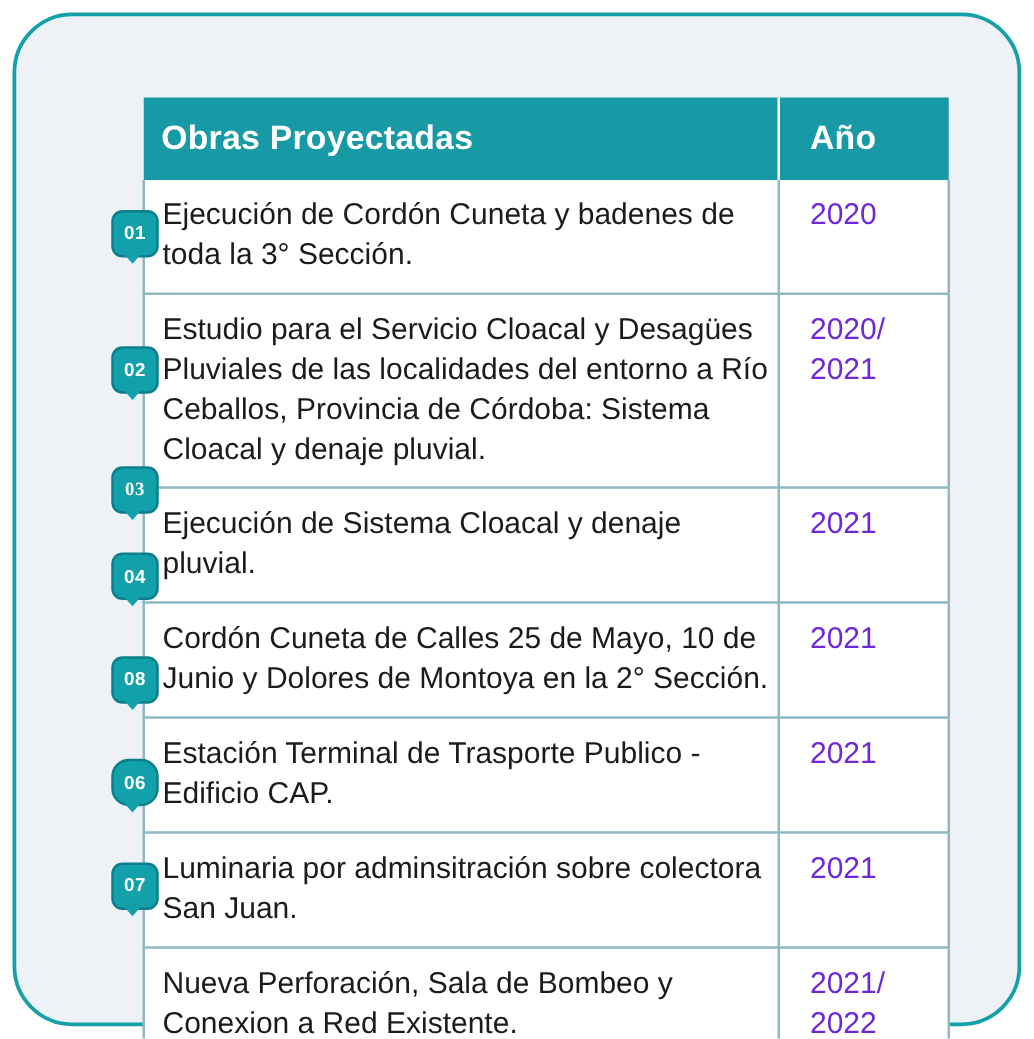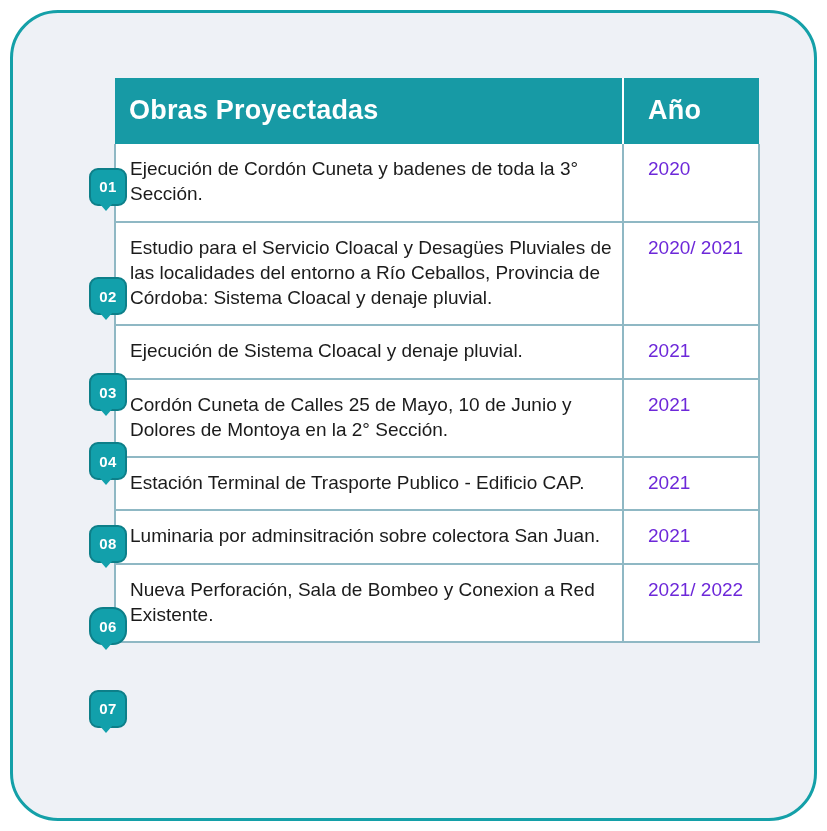--- a/index.html
+++ b/index.html
@@ -53,21 +53,21 @@
     vertical-align: middle;
     letter-spacing: 0.2px;
   }
   thead th.year-head {
     text-align: left;
     padding-left: 24px;
     border-left: 2px solid #ffffff;
   }
   tbody td {
     border: 2px solid #8fb8c4;
-    font-size: 19px;
+    font-size: 24px;
     color: #1b1b1b;
     line-height: 1.33;
     padding: 12px 3px 14px 14px;
     vertical-align: top;
     background: #ffffff;
   }
   tbody td.year {
     padding-left: 24px;
     color: #6d28d9;
   }
@@ -158,19 +158,19 @@
           <td>Nueva Perforación, Sala de Bombeo y Conexion a Red Existente.</td>
           <td class="year">2021/ 2022</td>
         </tr>
       </tbody>
     </table>
   </div>
 
   <div class="badges-layer" id="badges-layer">
       <div class="badge" style="top: 89.75px;">01</div>
       <div class="badge" style="top: 199px;">02</div>
-      <div class="badge" style="top: 295.125px;">03</div>
+      <div class="badge" style="top: 295.125px; font-family: Liberation Serif, serif;">03</div>
       <div class="badge" style="top: 364px;">04</div>
       <div class="badge" style="top: 446.5px;">08</div>
       <div class="badge" style="top: 529px; border-radius: 14px;">06</div>
       <div class="badge" style="top: 611.5px;">07</div>
     </div>
 </div>
 
 </body></html>

